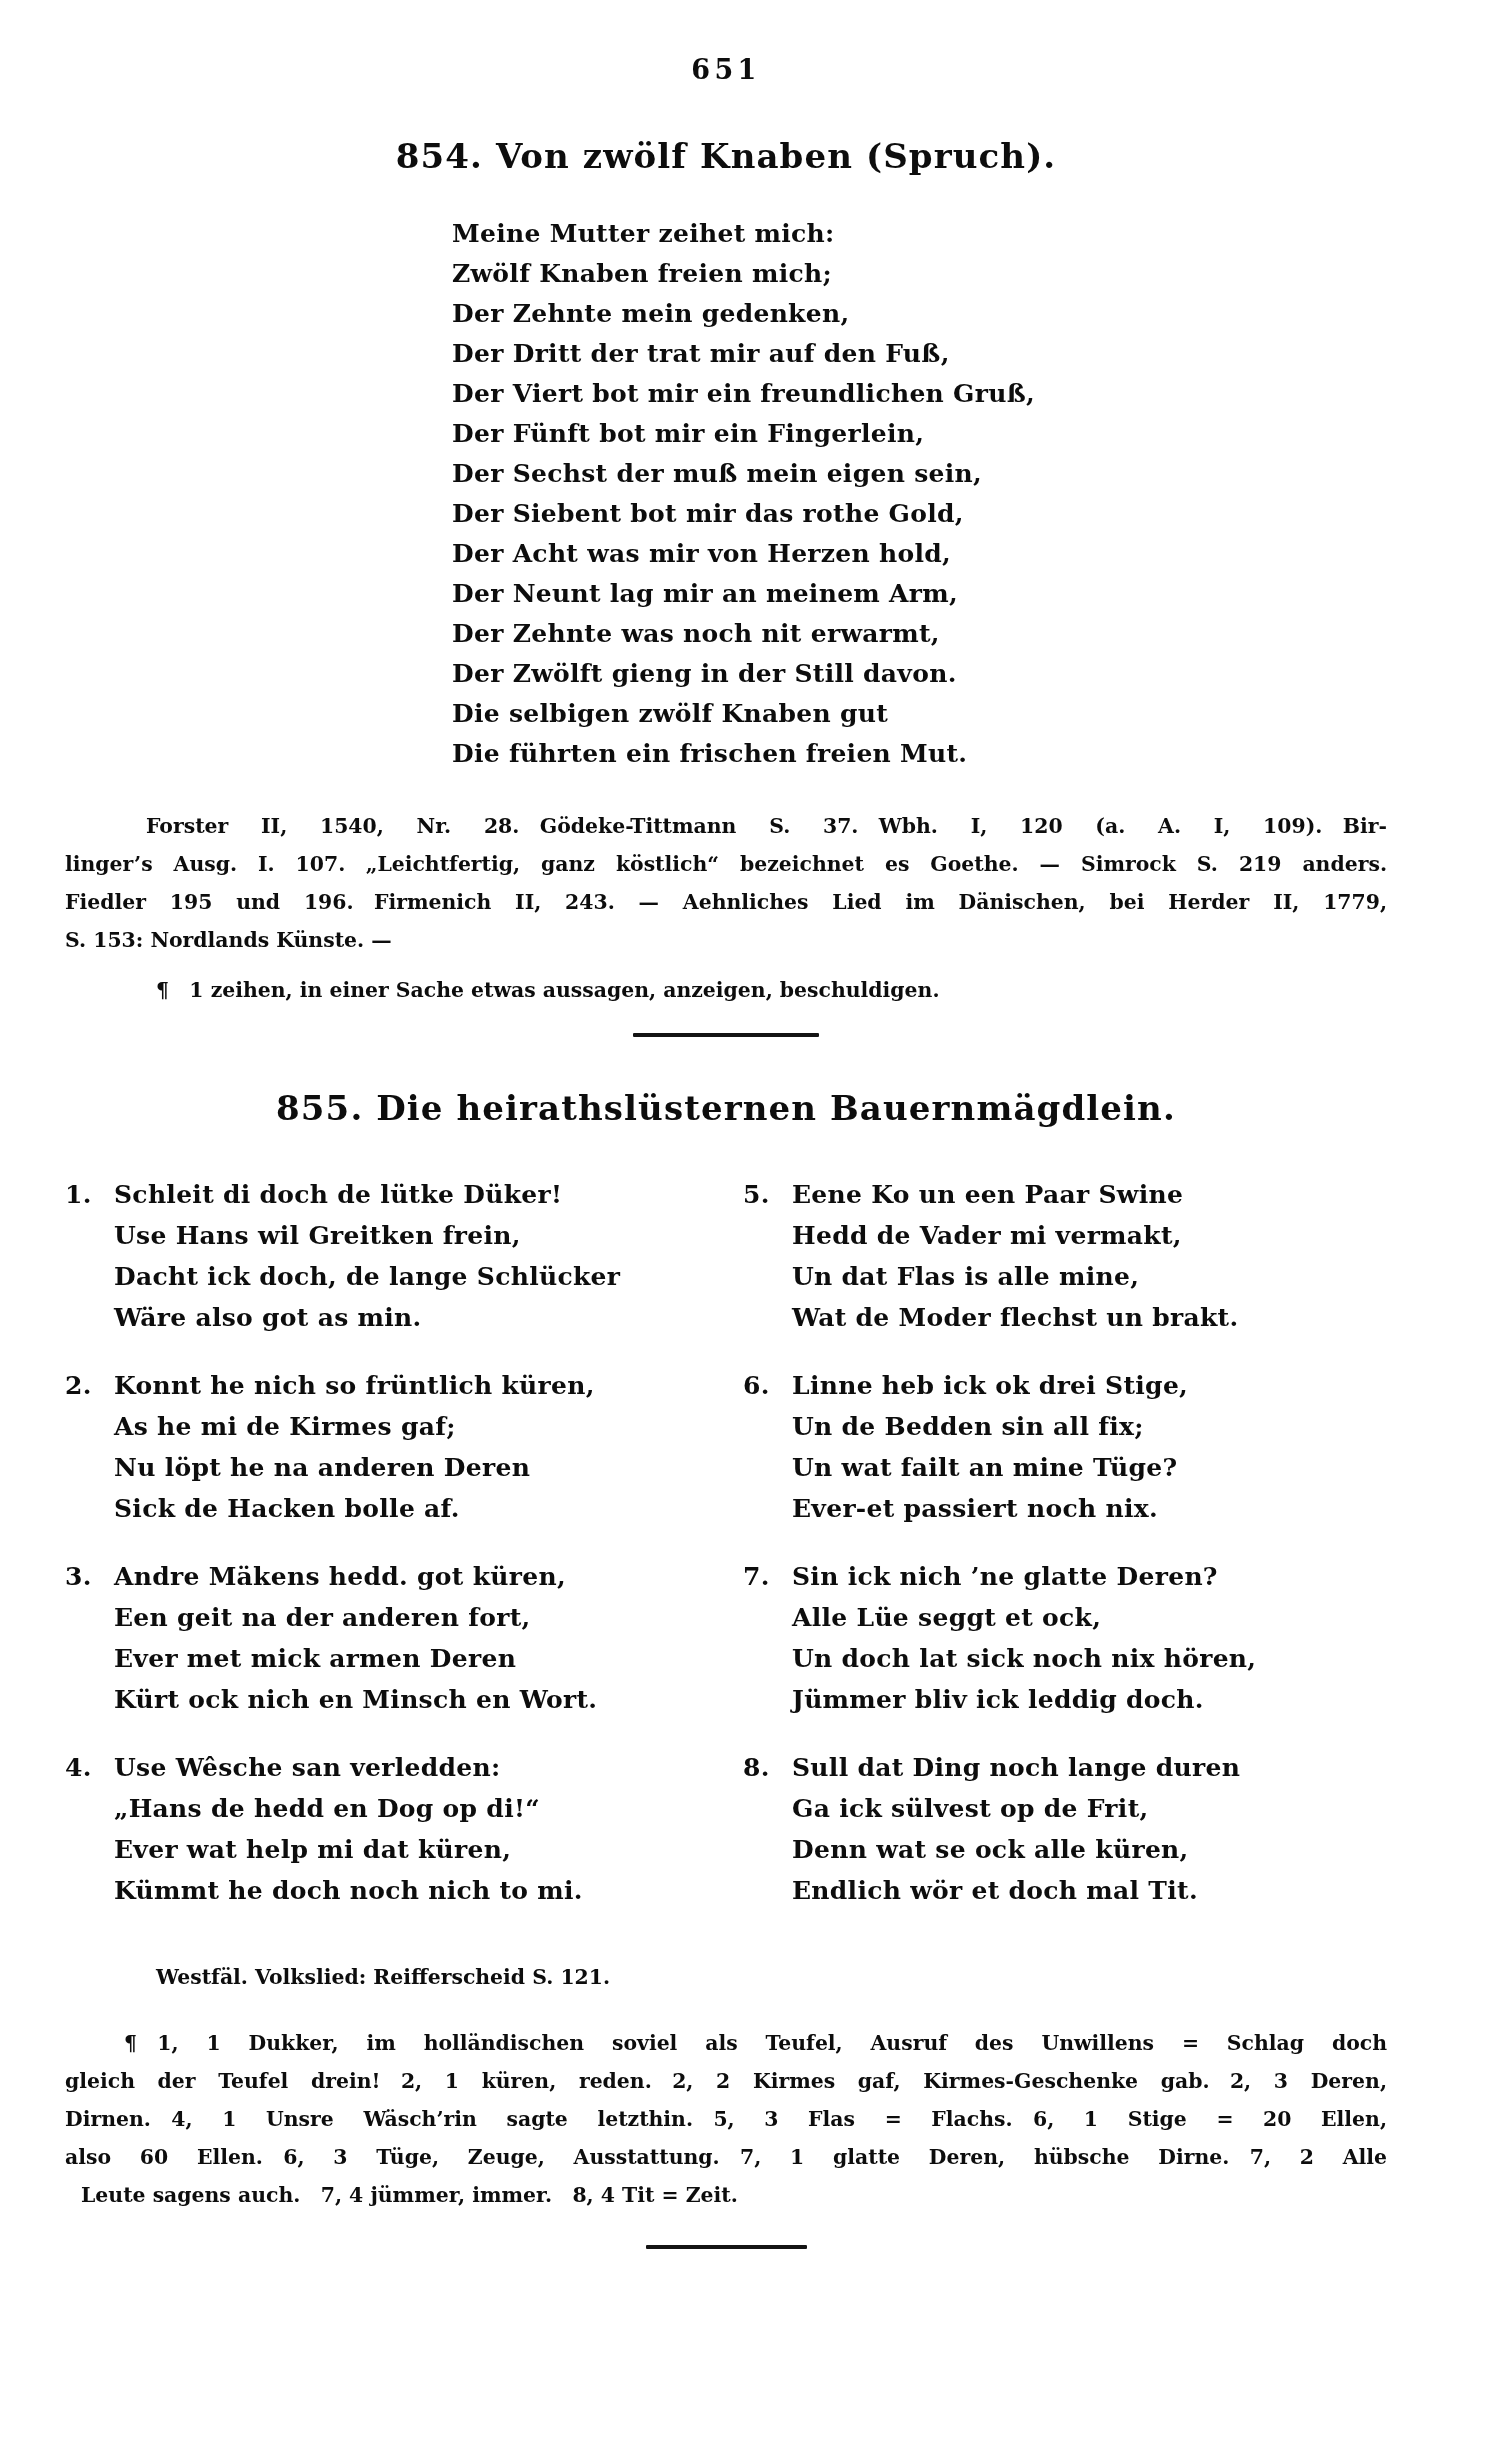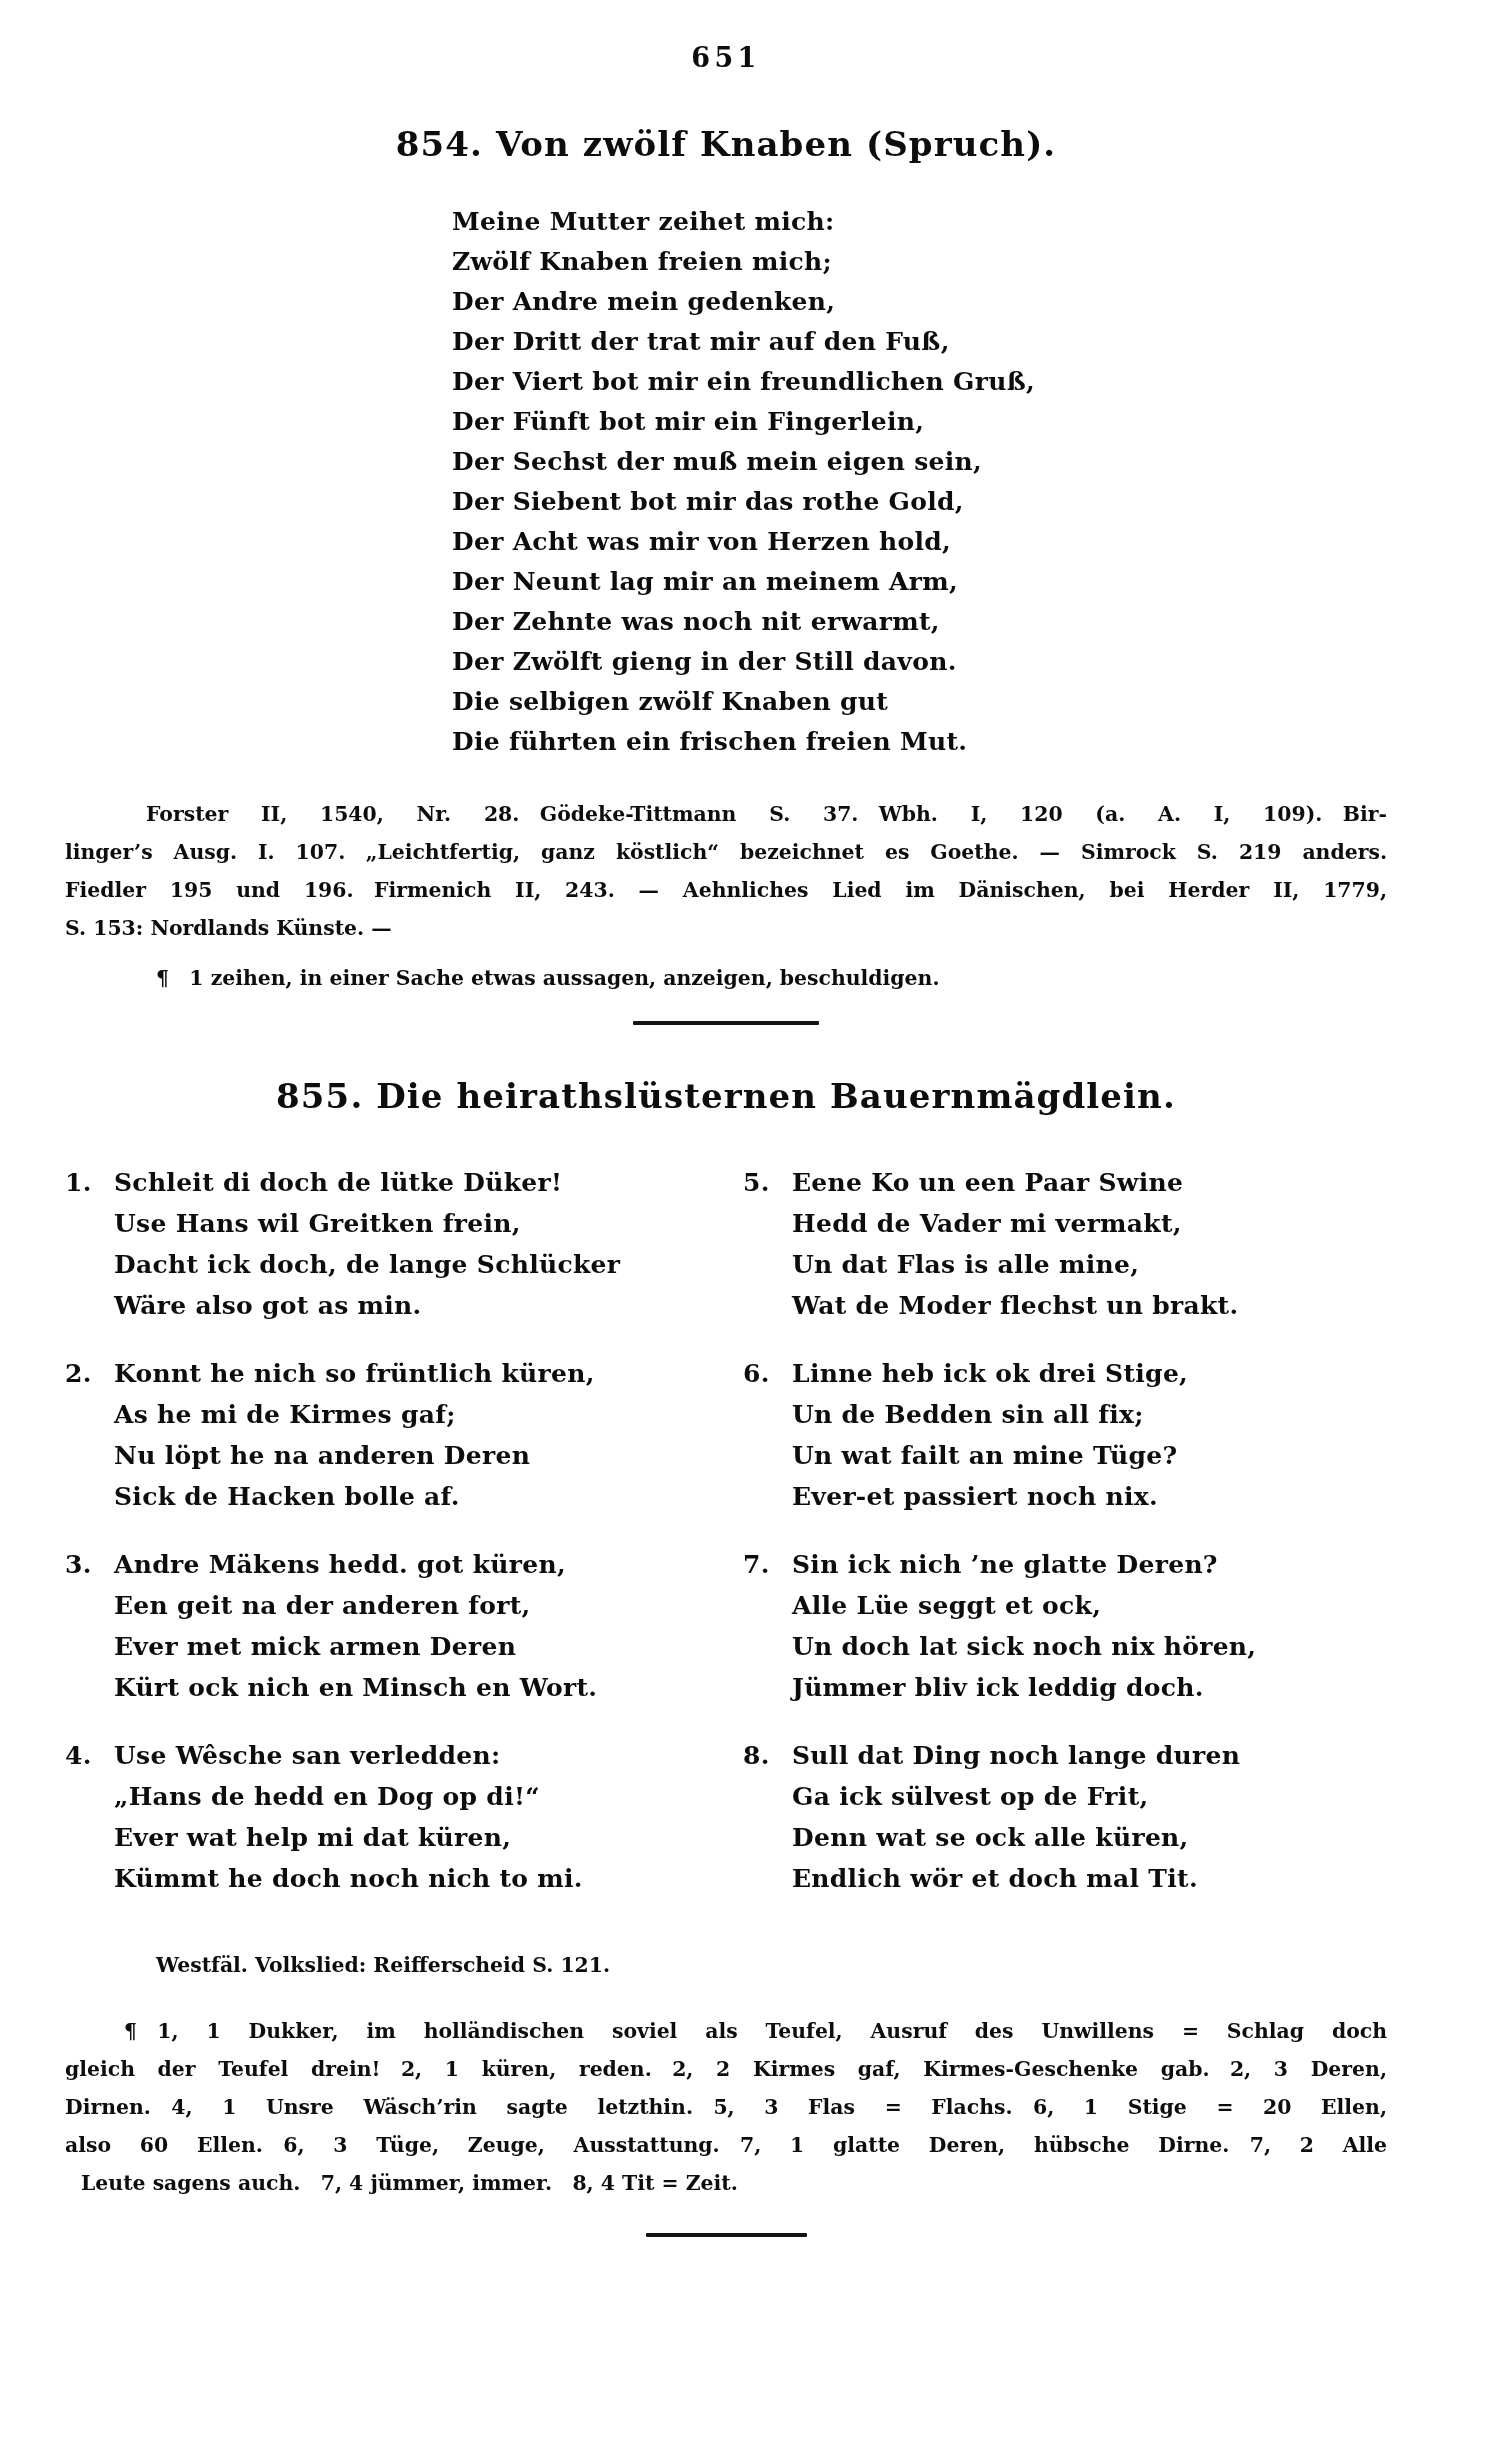--- a/index.html
+++ b/index.html
@@ -5,21 +5,21 @@
   html, body { margin: 0; padding: 0; }
   body {
     width: 1506px; height: 2438px;
     background: #ffffff;
     color: #0d0d0d;
     font-family: "DejaVu Serif", "Liberation Serif", serif;
     font-weight: 700;
     overflow: hidden;
     -webkit-font-smoothing: antialiased;
   }
-  .page { width: 1452px; height: 2438px; padding-top: 42px; box-sizing: border-box; }
+  .page { width: 1452px; height: 2438px; padding-top: 54px; box-sizing: border-box; }
 
   .page-number {
     text-align: center; font-size: 27px; letter-spacing: 4.3px;
   }
   .title {
     text-align: center; font-size: 34px; font-weight: 900;
     letter-spacing: 1.1px; margin-top: 51px;
   }
   .poem {
     margin: 38px 0 0 452px;
@@ -60,21 +60,21 @@
 
 <div class="page">
 
   <div class="page-number">651</div>
 
   <div class="title">854. Von zwölf Knaben (Spruch).</div>
 
   <div class="poem">
     <div class="pline">Meine Mutter zeihet mich:</div>
     <div class="pline">Zwölf Knaben freien mich;</div>
-    <div class="pline">Der Andre mein gedenken,</div>
+    <div class="pline">Der Zehnte mein gedenken,</div>
     <div class="pline">Der Dritt der trat mir auf den Fuß,</div>
     <div class="pline">Der Viert bot mir ein freundlichen Gruß,</div>
     <div class="pline">Der Fünft bot mir ein Fingerlein,</div>
     <div class="pline">Der Sechst der muß mein eigen sein,</div>
     <div class="pline">Der Siebent bot mir das rothe Gold,</div>
     <div class="pline">Der Acht was mir von Herzen hold,</div>
     <div class="pline">Der Neunt lag mir an meinem Arm,</div>
     <div class="pline">Der Zehnte was noch nit erwarmt,</div>
     <div class="pline">Der Zwölft gieng in der Still davon.</div>
     <div class="pline">Die selbigen zwölf Knaben gut</div>

